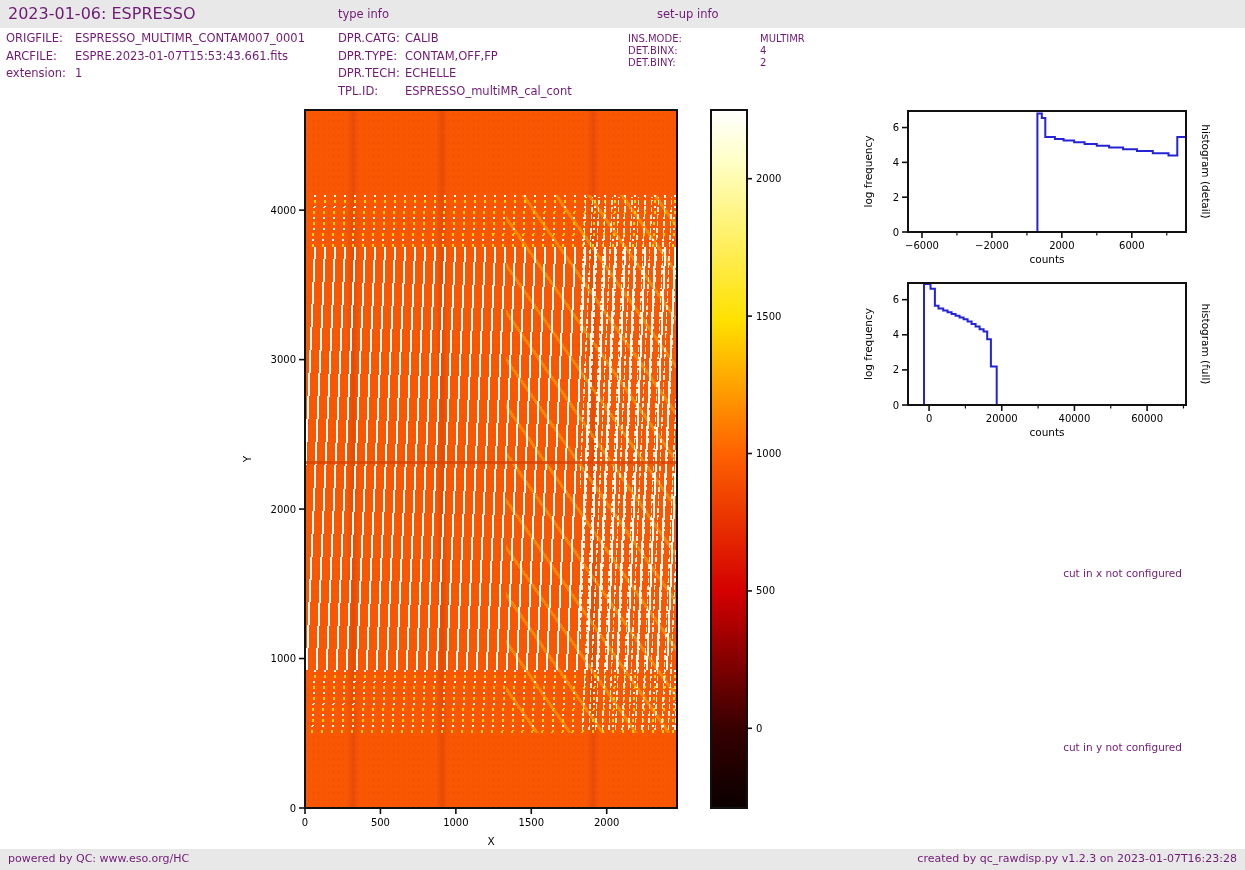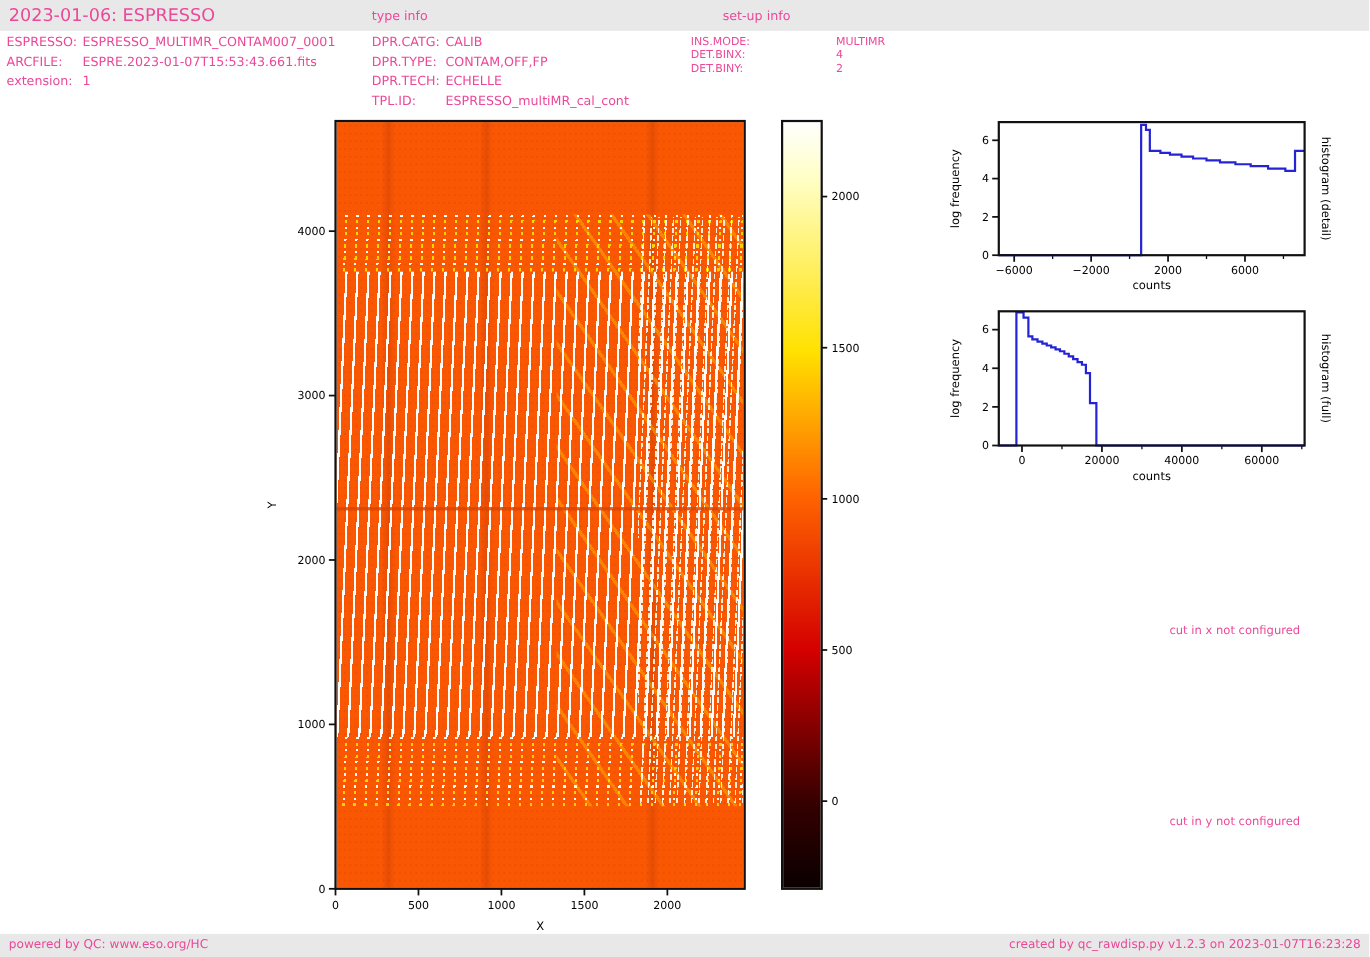--- a/index.html
+++ b/index.html
@@ -1,17 +1,17 @@
 <!DOCTYPE html>
 <html style="--band-gray: #e8e8e8; --image-base: #fa5703; --stripe-white: #ffffff; --speckle-gold: #ffd300; --dark-line: #d84400; --hist-blue: #2424d6; --axis-black: #111111;"><head>
 <meta charset="utf-8">
 <style>
   html,body{margin:0;padding:0;background:#fff;}
   .page{position:relative;width:1245px;height:870px;background:#fff;overflow:hidden;
-        font-family:"DejaVu Sans",sans-serif;color:#ec4899;}
+        font-family:"DejaVu Sans",sans-serif;color:#701a75;}
 
   
   .band{position:absolute;left:0;width:1245px;background:var(--band-gray,#e8e8e8);}
   .band.header{top:0;height:28px;}
   .band.footer{top:849px;height:21px;}
   .page-title{position:absolute;left:8px;top:4px;font-size:16px;}
   .section-heading{position:absolute;top:7px;font-size:11.5px;}
   .heading-type{left:338px;}
   .heading-setup{left:625px;margin-left:32px;}
   .footer-text{position:absolute;top:852px;font-size:11px;}
@@ -69,21 +69,21 @@
 <body>
 
 <div class="page">
 
   <div class="band header"></div>
   <div class="page-title">2023-01-06: ESPRESSO</div>
   <div class="section-heading heading-type">type info</div>
   <div class="section-heading heading-setup">set-up info</div>
 
   <div class="meta-block meta-left">
-    <span class="meta-row"><span class="lbl">ESPRESSO:</span><span>ESPRESSO_MULTIMR_CONTAM007_0001</span></span>
+    <span class="meta-row"><span class="lbl">ORIGFILE:</span><span>ESPRESSO_MULTIMR_CONTAM007_0001</span></span>
     <span class="meta-row"><span class="lbl">ARCFILE:</span><span>ESPRE.2023-01-07T15:53:43.661.fits</span></span>
     <span class="meta-row"><span class="lbl">extension:</span><span>1</span></span>
   </div>
 
   <div class="meta-block meta-type">
     <span class="meta-row"><span class="lbl">DPR.CATG:</span><span>CALIB</span></span>
     <span class="meta-row"><span class="lbl">DPR.TYPE:</span><span>CONTAM,OFF,FP</span></span>
     <span class="meta-row"><span class="lbl">DPR.TECH:</span><span>ECHELLE</span></span>
     <span class="meta-row"><span class="lbl">TPL.ID:</span><span>ESPRESSO_multiMR_cal_cont</span></span>
   </div>

